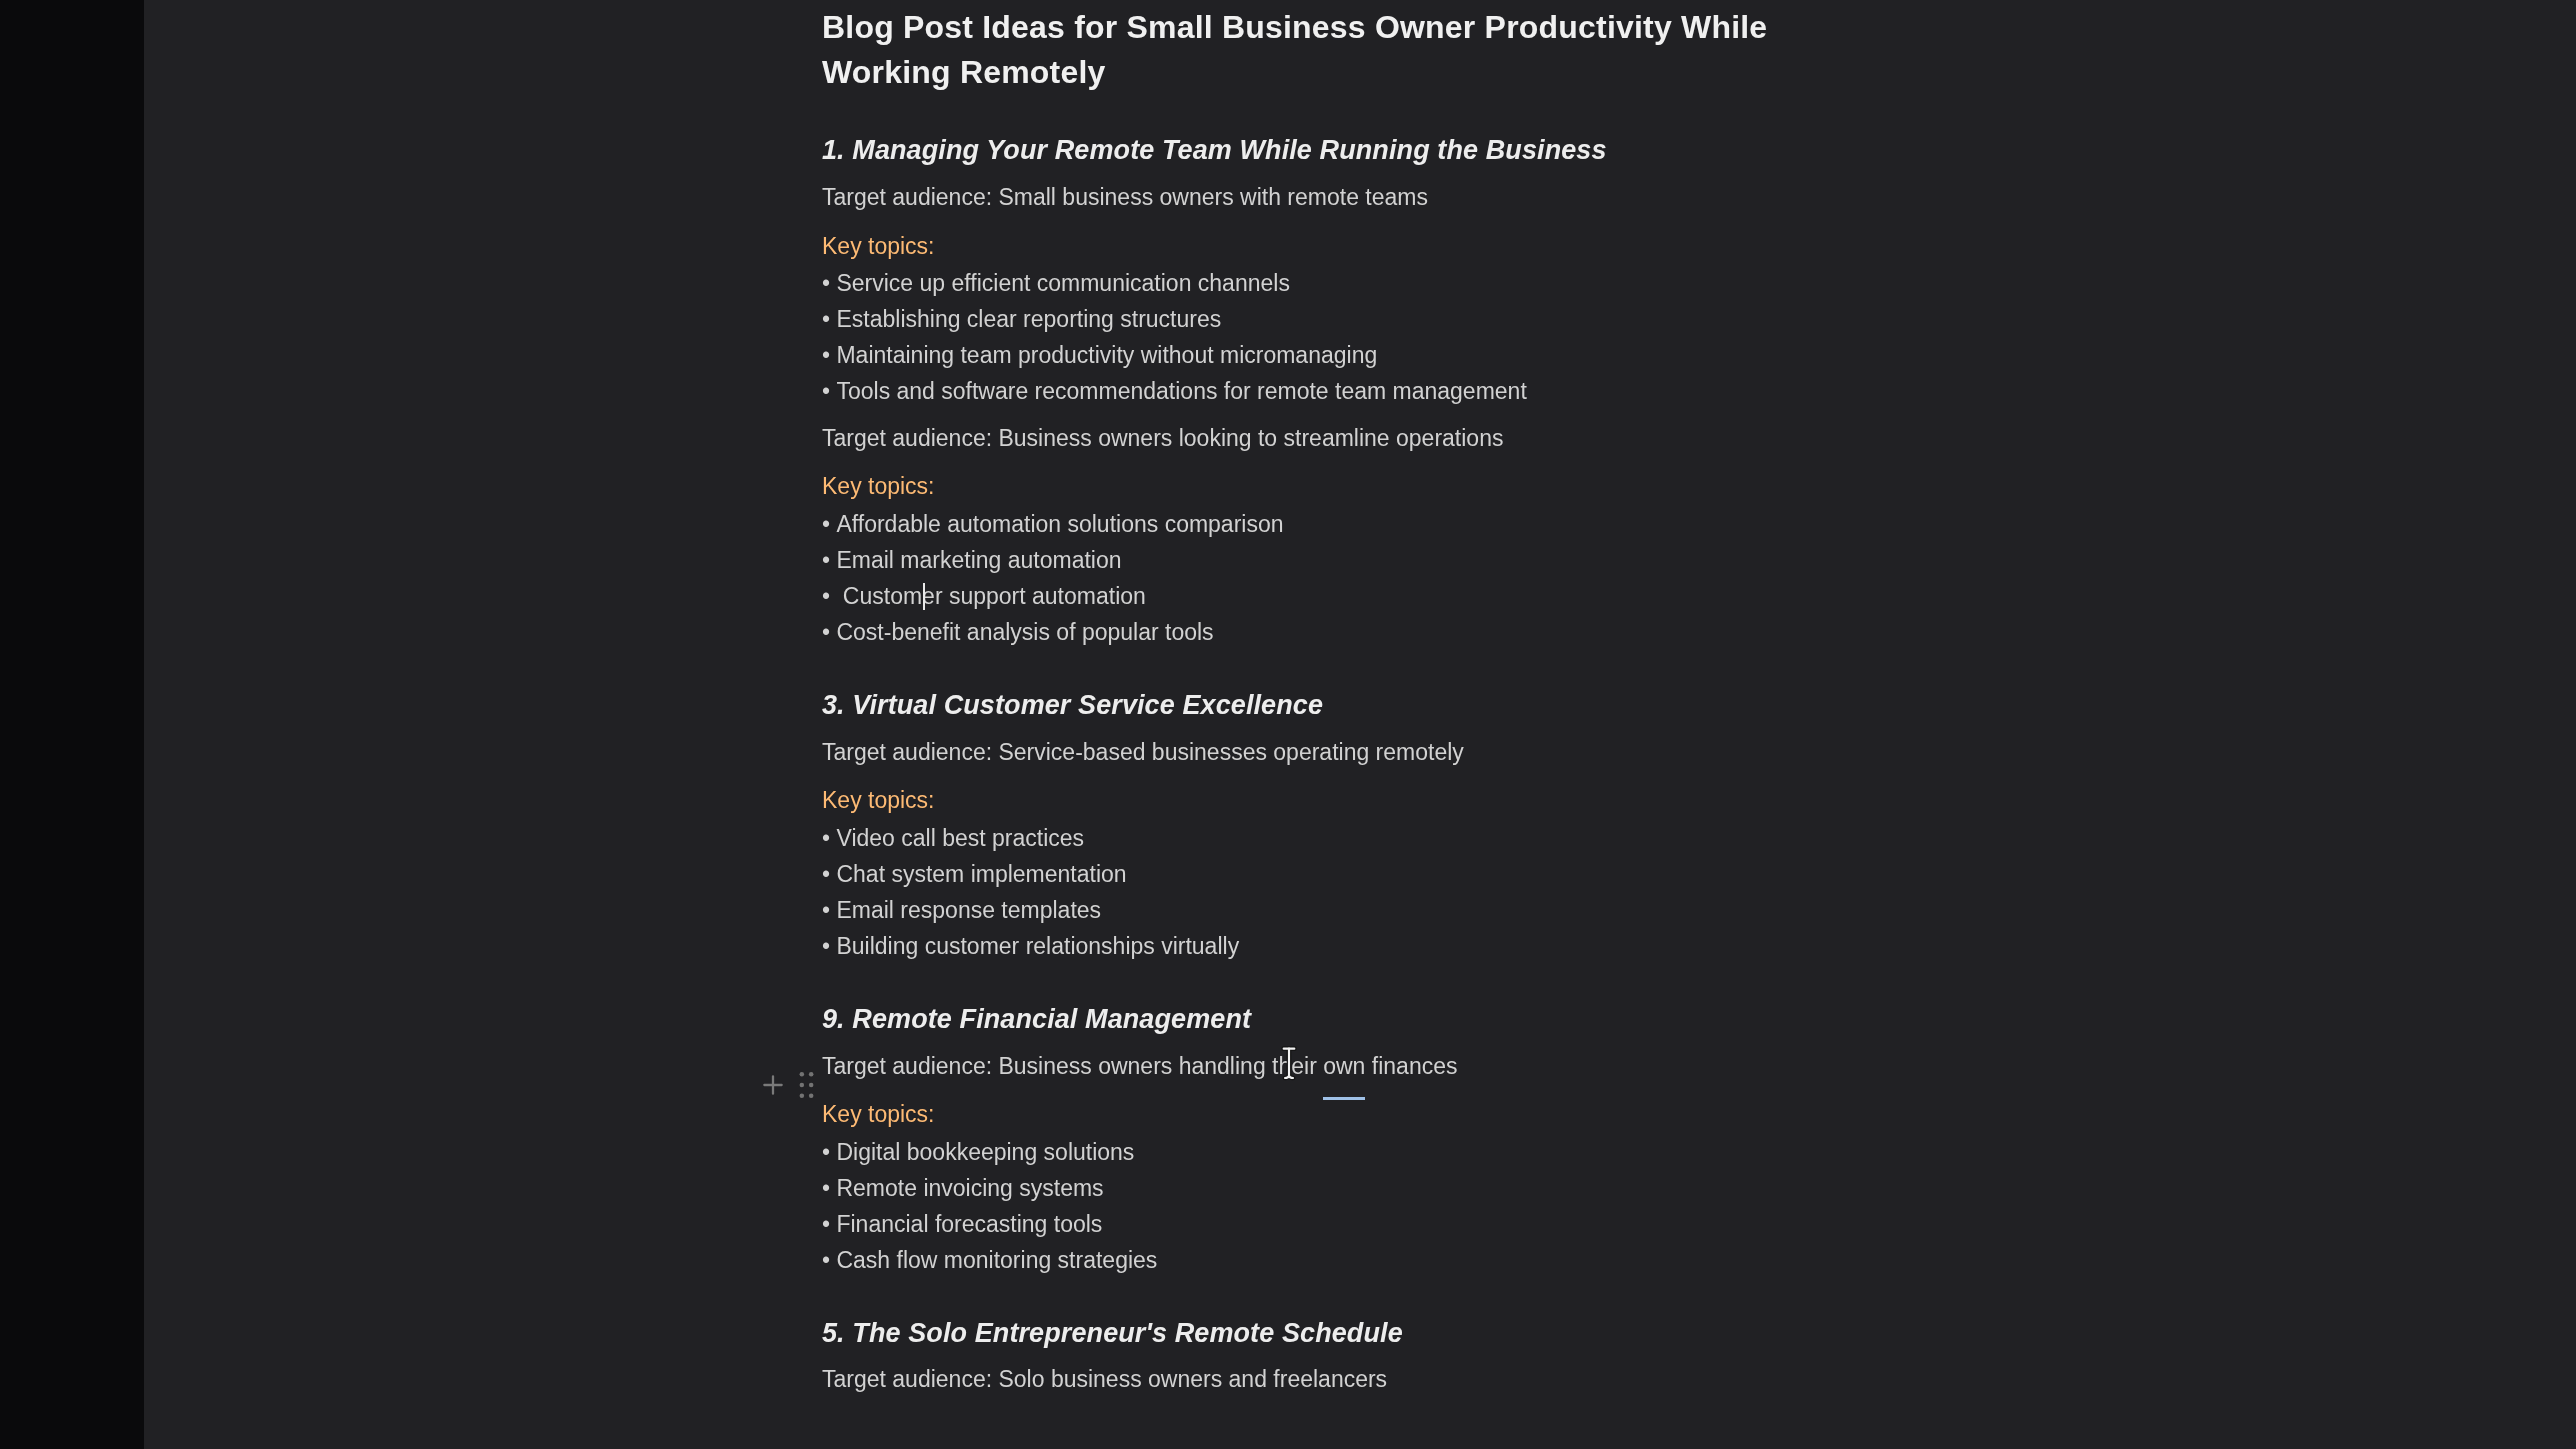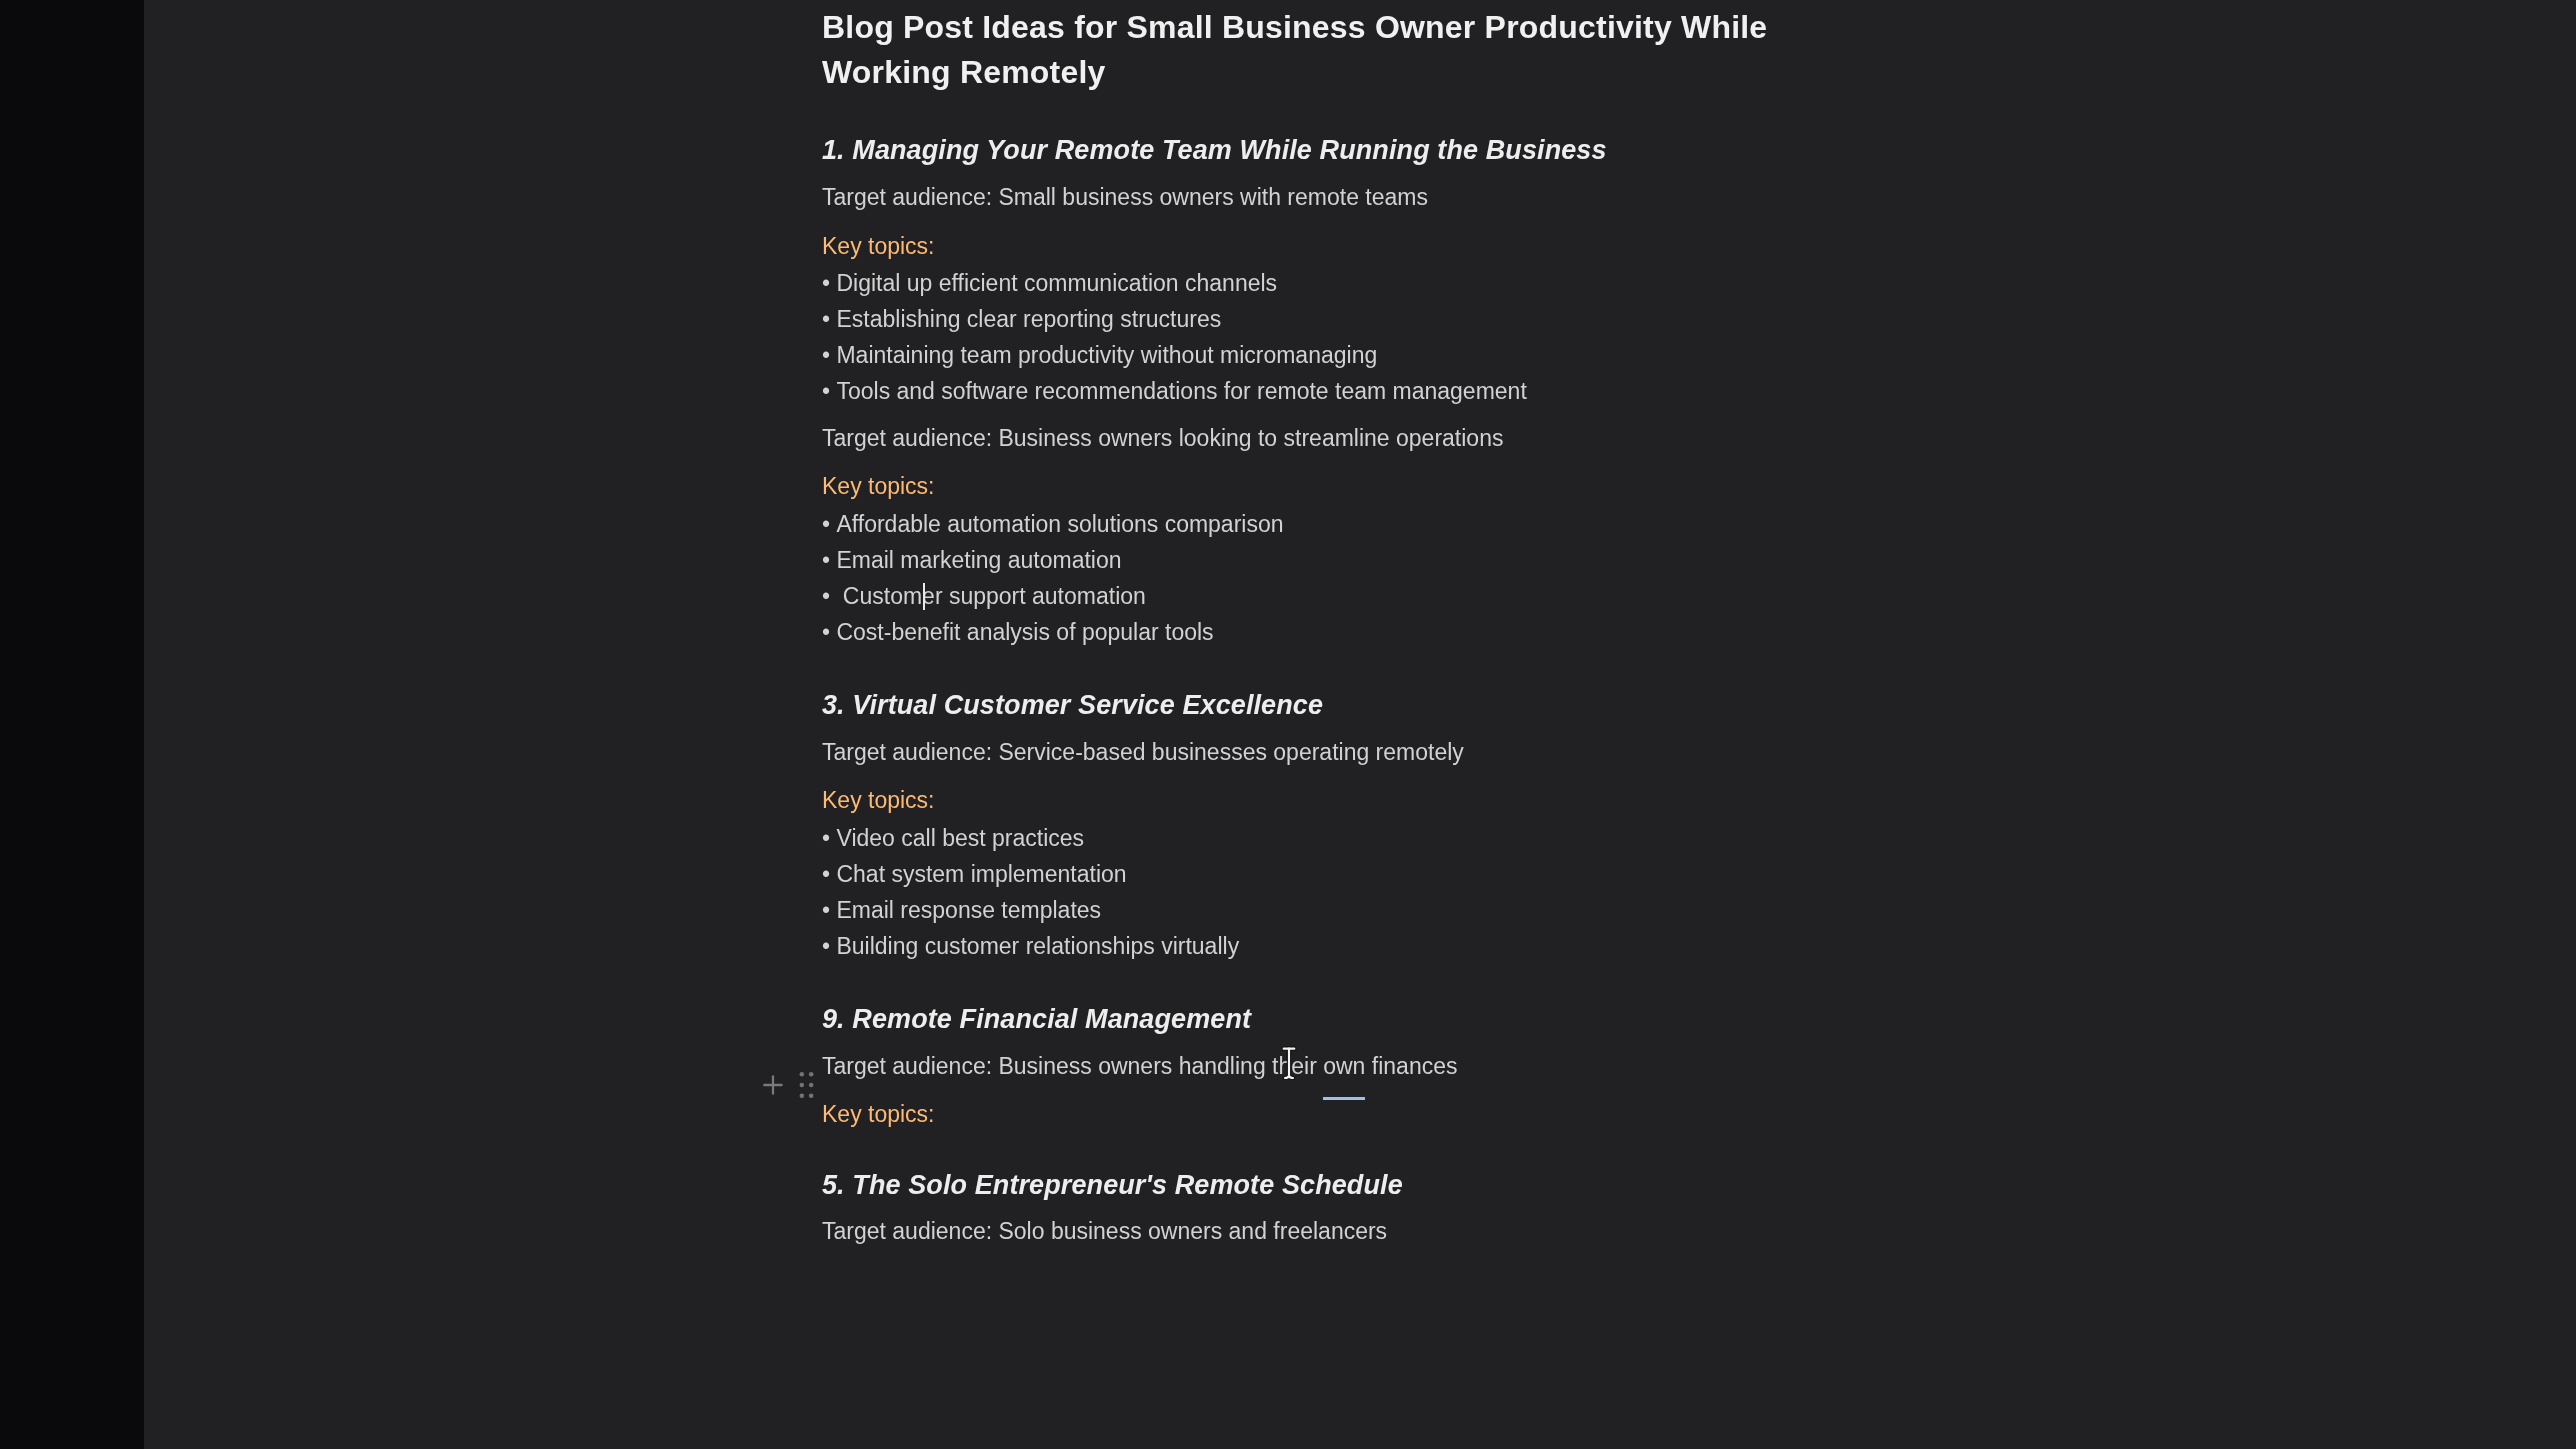--- a/index.html
+++ b/index.html
@@ -78,21 +78,21 @@
 
   <div class="page-title">
     <div class="title-line">Blog Post Ideas for Small Business Owner Productivity While</div>
     <div class="title-line">Working Remotely</div>
   </div>
 
   <h3 class="section-heading">1. Managing Your Remote Team While Running the Business</h3>
   <p class="target-line">Target audience: Small business owners with remote teams</p>
   <p class="keytopics-line">Key topics:</p>
   <ul class="topics">
-    <li>Digital up efficient communication channels</li>
+    <li>Service up efficient communication channels</li>
     <li>Establishing clear reporting structures</li>
     <li>Maintaining team productivity without micromanaging</li>
     <li>Tools and software recommendations for remote team management</li>
   </ul>
 
   <p class="target-line">Target audience: Business owners looking to streamline operations</p>
   <p class="keytopics-line">Key topics:</p>
   <ul class="topics">
     <li>Affordable automation solutions comparison</li>
     <li>Email marketing automation</li>
@@ -109,20 +109,26 @@
   <ul class="topics">
     <li>Video call best practices</li>
     <li>Chat system implementation</li>
     <li>Email response templates</li>
     <li>Building customer relationships virtually</li>
   </ul>
 
   <h3 class="section-heading">9. Remote Financial Management</h3>
   <p class="target-line"><span>Target audience: Business owners handling their </span><span class="grammar-underline">own</span><span> finances</span></p>
   <p class="keytopics-line">Key topics:</p>
+  <ul class="topics">
+    <li>Digital bookkeeping solutions</li>
+    <li>Remote invoicing systems</li>
+    <li>Financial forecasting tools</li>
+    <li>Cash flow monitoring strategies</li>
+  </ul>
 
   <h3 class="section-heading">5. The Solo Entrepreneur's Remote Schedule</h3>
   <p class="target-line">Target audience: Solo business owners and freelancers</p>
 
 </main>
 
 <div class="add-block-button">
   <svg width="28" height="28" viewBox="0 0 42 42">
     <path d="M21 8 V34 M8 21 H34" stroke="#7a7a7a" stroke-width="3.4" fill="none" stroke-linecap="round"></path>
   </svg>

